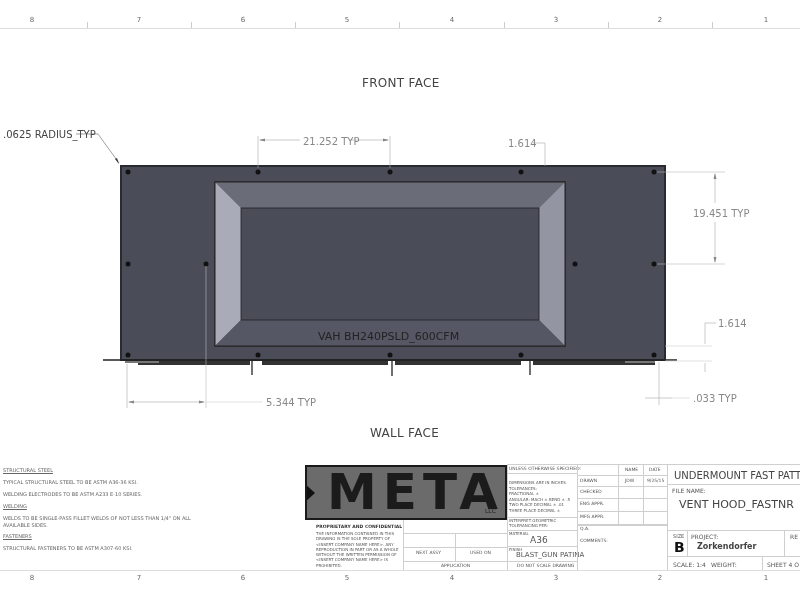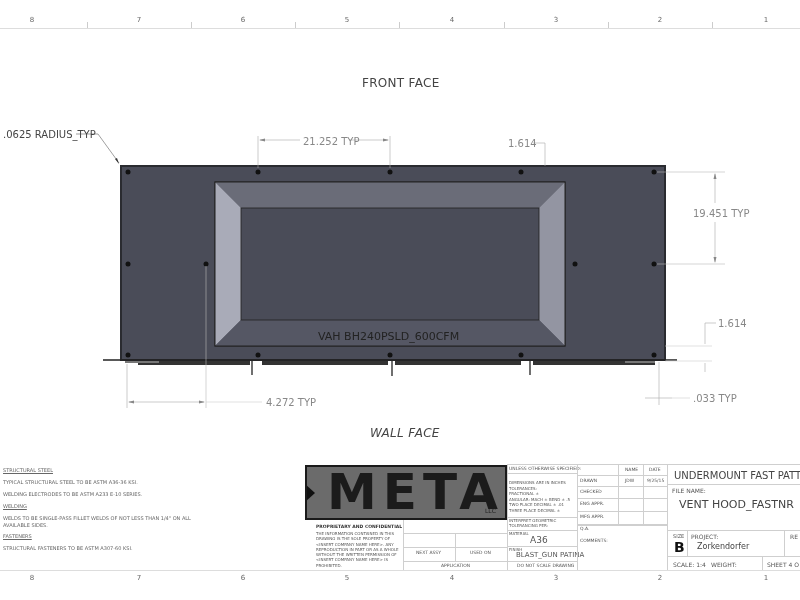--- a/index.html
+++ b/index.html
@@ -44,21 +44,21 @@
   <span class="zone-label" style="left:139px;top:574px;">7</span>
   <span class="zone-label" style="left:243px;top:574px;">6</span>
   <span class="zone-label" style="left:347px;top:574px;">5</span>
   <span class="zone-label" style="left:452px;top:574px;">4</span>
   <span class="zone-label" style="left:556px;top:574px;">3</span>
   <span class="zone-label" style="left:660px;top:574px;">2</span>
   <span class="zone-label" style="left:766px;top:574px;">1</span>
 </div>
 
 <div class="view-title" style="left:362px;top:76px;">FRONT FACE</div>
-<div class="view-title" style="left:370px;top:426px;font-style:italic;">WALL FACE</div>
+<div class="view-title" style="left:370px;top:426px;">WALL FACE</div>
 
 <svg class="abs" style="left:0;top:0;" width="800" height="460">
 
   <line x1="76" y1="134" x2="98" y2="134" stroke="#777" stroke-width="0.7"></line>
   <line x1="98" y1="134" x2="119" y2="163" stroke="#777" stroke-width="0.7"></line>
   <polygon points="119,164 115,159 117,158" fill="#333"></polygon>
 
   <rect x="121" y="166" width="544" height="194" fill="#4a4c58" stroke="#2a2b30" stroke-width="2"></rect>
 
   <rect x="215" y="182" width="350" height="164" fill="#474955" stroke="#222" stroke-width="1"></rect>
@@ -136,21 +136,21 @@
 </svg>
 
 <div class="abs" style="left:318px;top:330px;font-size:11px;color:#222;">VAH BH240PSLD_600CFM</div>
 
 <span class="dim-text" style="left:3px;top:129px;color:#444;">.0625 RADIUS_TYP</span>
 <span class="dim-text" style="left:303px;top:136px;">21.252 TYP</span>
 <span class="dim-text" style="left:508px;top:138px;">1.614</span>
 <span class="dim-text" style="left:693px;top:208px;">19.451 TYP</span>
 <span class="dim-text" style="left:718px;top:318px;">1.614</span>
 <span class="dim-text" style="left:693px;top:393px;">.033 TYP</span>
-<span class="dim-text" style="left:266px;top:397px;">4.272 TYP</span>
+<span class="dim-text" style="left:266px;top:397px;">5.344 TYP</span>
 
 <div>
   <span class="note u" style="left:3px;top:467px;">STRUCTURAL STEEL</span>
   <span class="note" style="left:3px;top:479px;">TYPICAL STRUCTURAL STEEL TO BE ASTM A36-36 KSI.</span>
   <span class="note" style="left:3px;top:491px;">WELDING ELECTRODES TO BE ASTM A233 E-10 SERIES.</span>
   <span class="note u" style="left:3px;top:503px;">WELDING</span>
   <span class="note" style="left:3px;top:515px;">WELDS TO BE SINGLE-PASS FILLET WELDS OF NOT LESS THAN 1/4" ON ALL</span>
   <span class="note" style="left:3px;top:522px;">AVAILABLE SIDES.</span>
   <span class="note u" style="left:3px;top:533px;">FASTENERS</span>
   <span class="note" style="left:3px;top:545px;">STRUCTURAL FASTENERS TO BE ASTM A307-60 KSI.</span>
@@ -233,21 +233,21 @@
   <div class="tb-line-v" style="left:667px;top:464px;height:106px;"></div>
   <span class="abs" style="left:674px;top:470px;font-size:10px;color:#444;white-space:nowrap;">UNDERMOUNT FAST PATTER</span>
   <div class="tb-line-h" style="left:667px;top:484px;width:133px;"></div>
   <span class="tb-small" style="left:672px;top:487px;font-size:6px;">FILE NAME:</span>
   <span class="abs" style="left:679px;top:498px;font-size:11px;color:#444;white-space:nowrap;">VENT HOOD_FASTNR</span>
   <div class="tb-line-h" style="left:667px;top:530px;width:133px;"></div>
   <span class="tb-small" style="left:673px;top:533px;font-size:5px;">SIZE</span>
   <span class="abs" style="left:674px;top:539px;font-size:14px;font-weight:bold;color:#111;">B</span>
   <div class="tb-line-v" style="left:687px;top:530px;height:26px;"></div>
   <span class="tb-small" style="left:691px;top:533px;font-size:6px;">PROJECT:</span>
-  <span class="abs" style="left:697px;top:542px;font-size:8px;color:#444;">Zorkendorfer</span>
+  <span class="abs" style="left:697px;top:542px;font-size:8px;color:#444;font-weight:bold;">Zorkendorfer</span>
   <div class="tb-line-v" style="left:784px;top:530px;height:26px;"></div>
   <span class="tb-small" style="left:790px;top:533px;font-size:6px;">RE</span>
   <div class="tb-line-h" style="left:667px;top:556px;width:133px;"></div>
   <span class="tb-small" style="left:673px;top:561px;font-size:6px;">SCALE: 1:4</span>
   <span class="tb-small" style="left:711px;top:561px;font-size:6px;">WEIGHT:</span>
   <div class="tb-line-v" style="left:762px;top:556px;height:14px;"></div>
   <span class="tb-small" style="left:767px;top:561px;font-size:6px;">SHEET 4 O</span>
 </div>
 
 </body></html>

